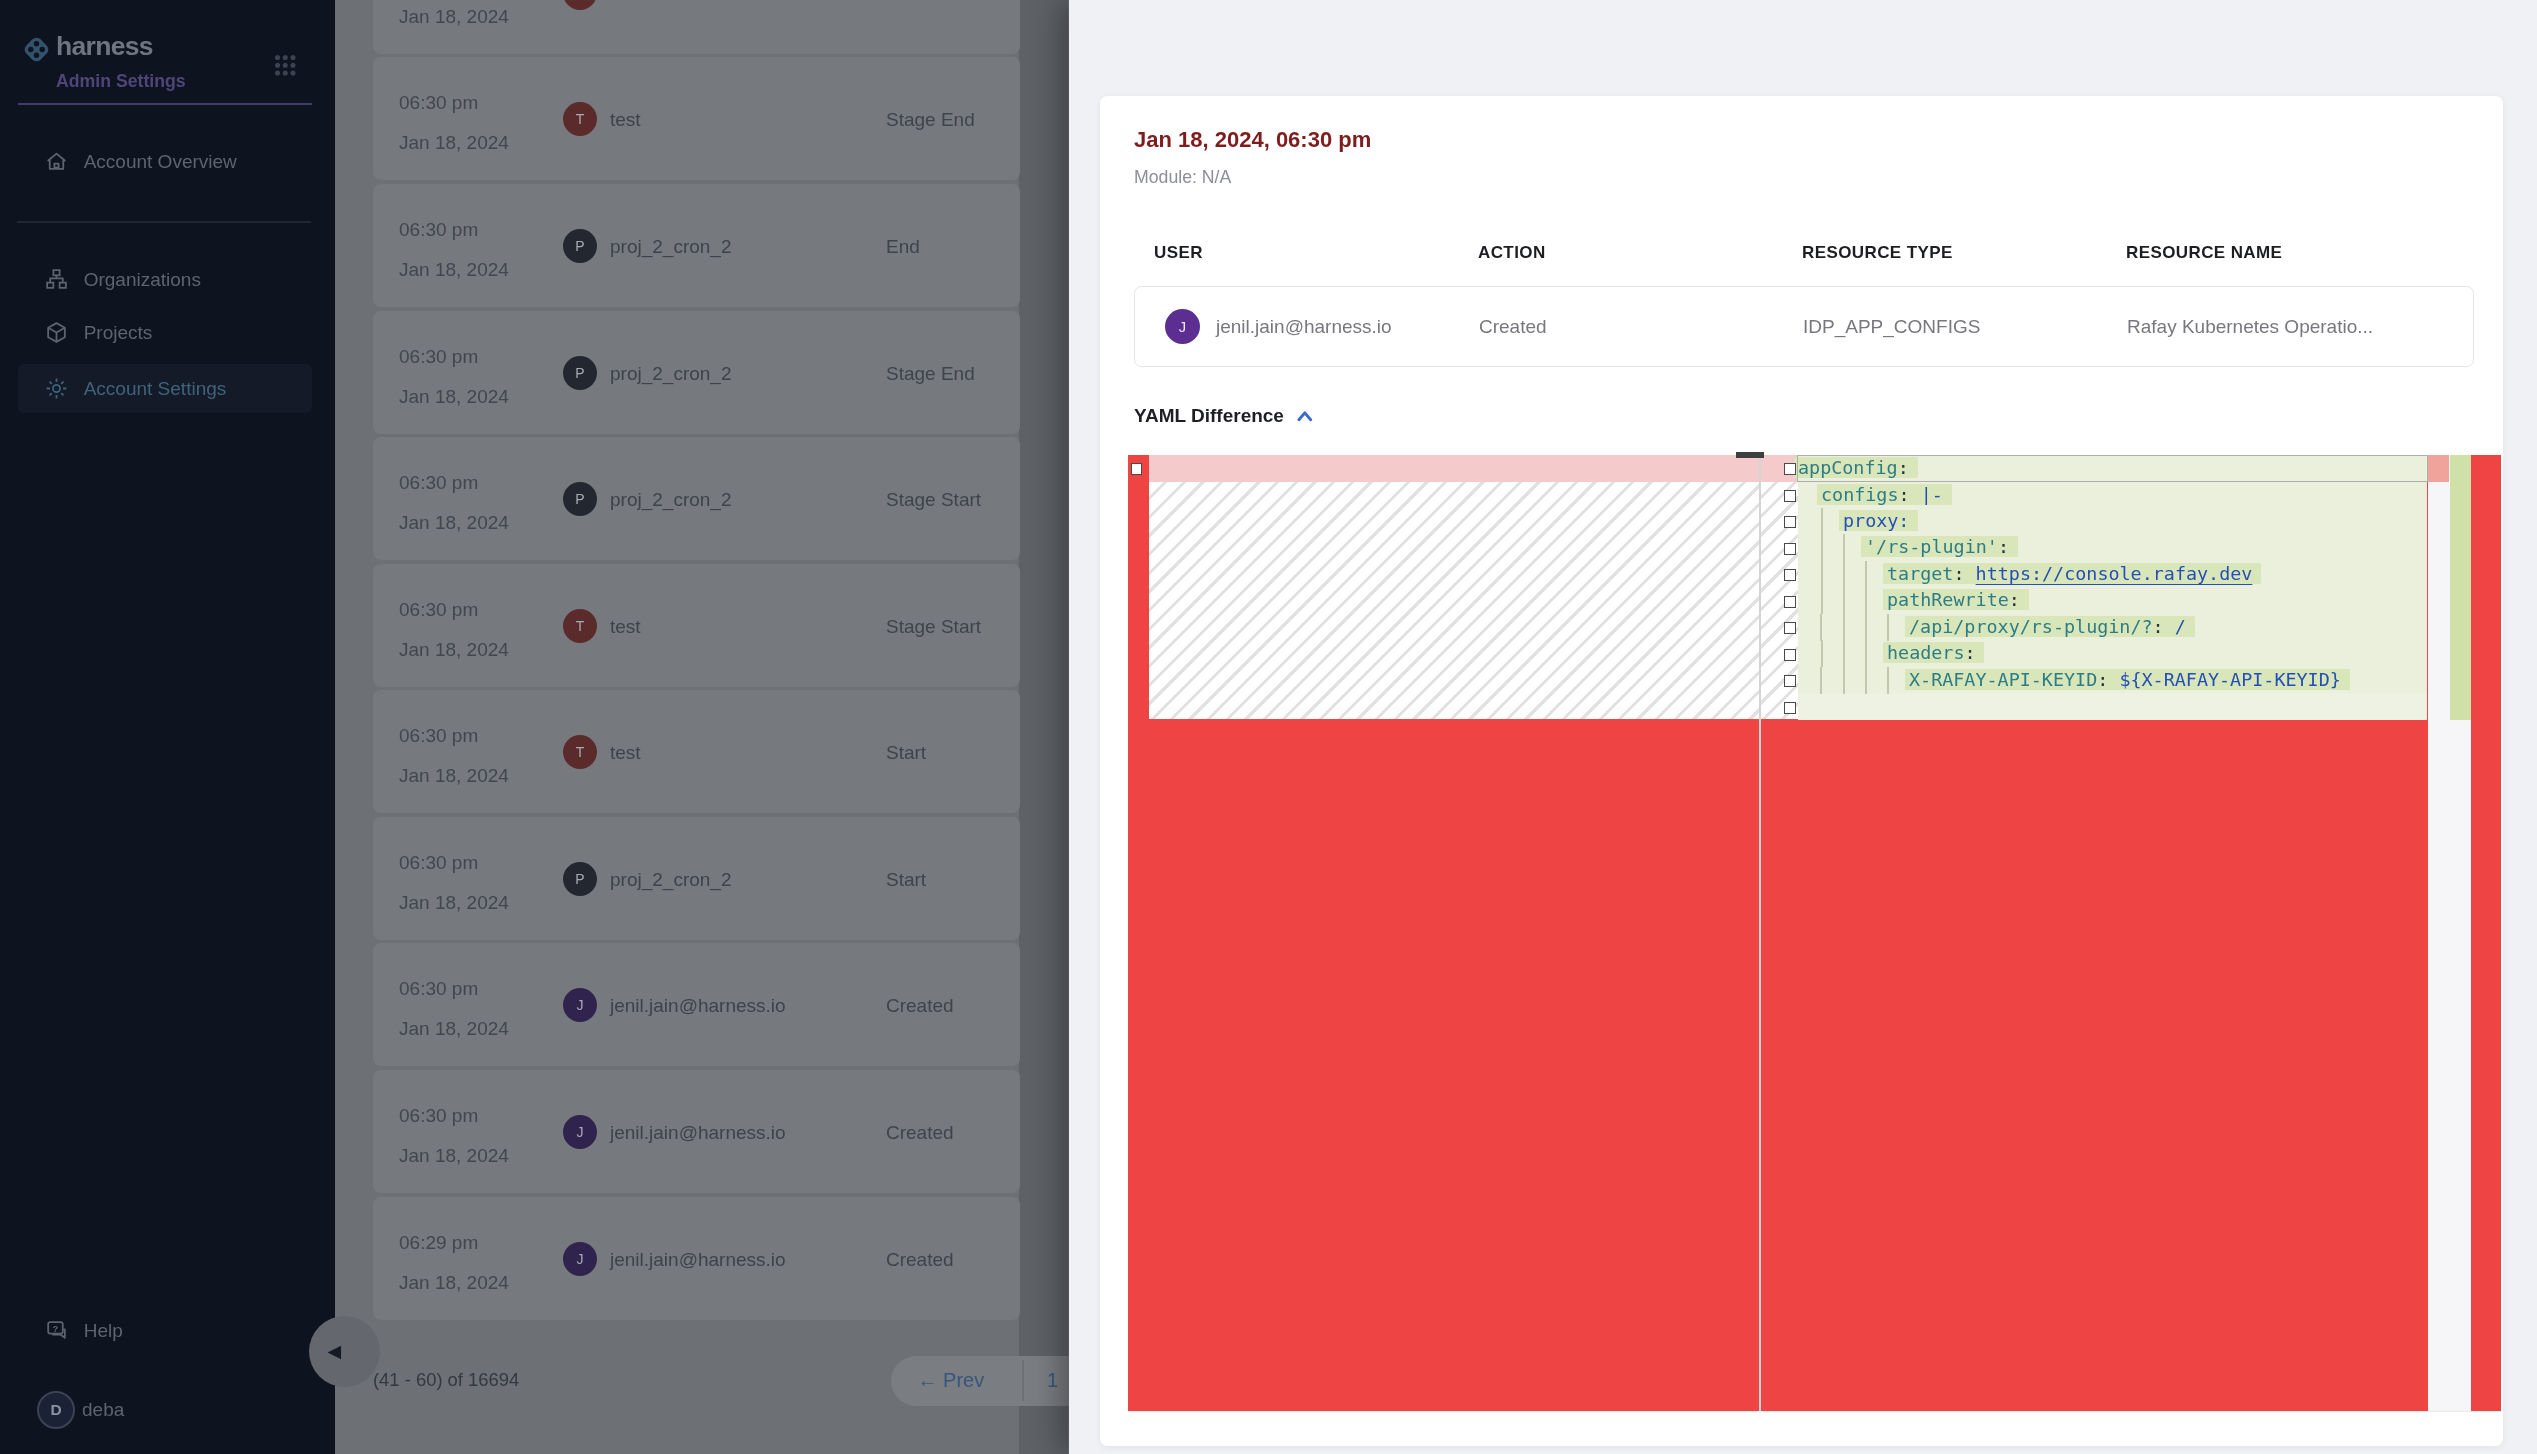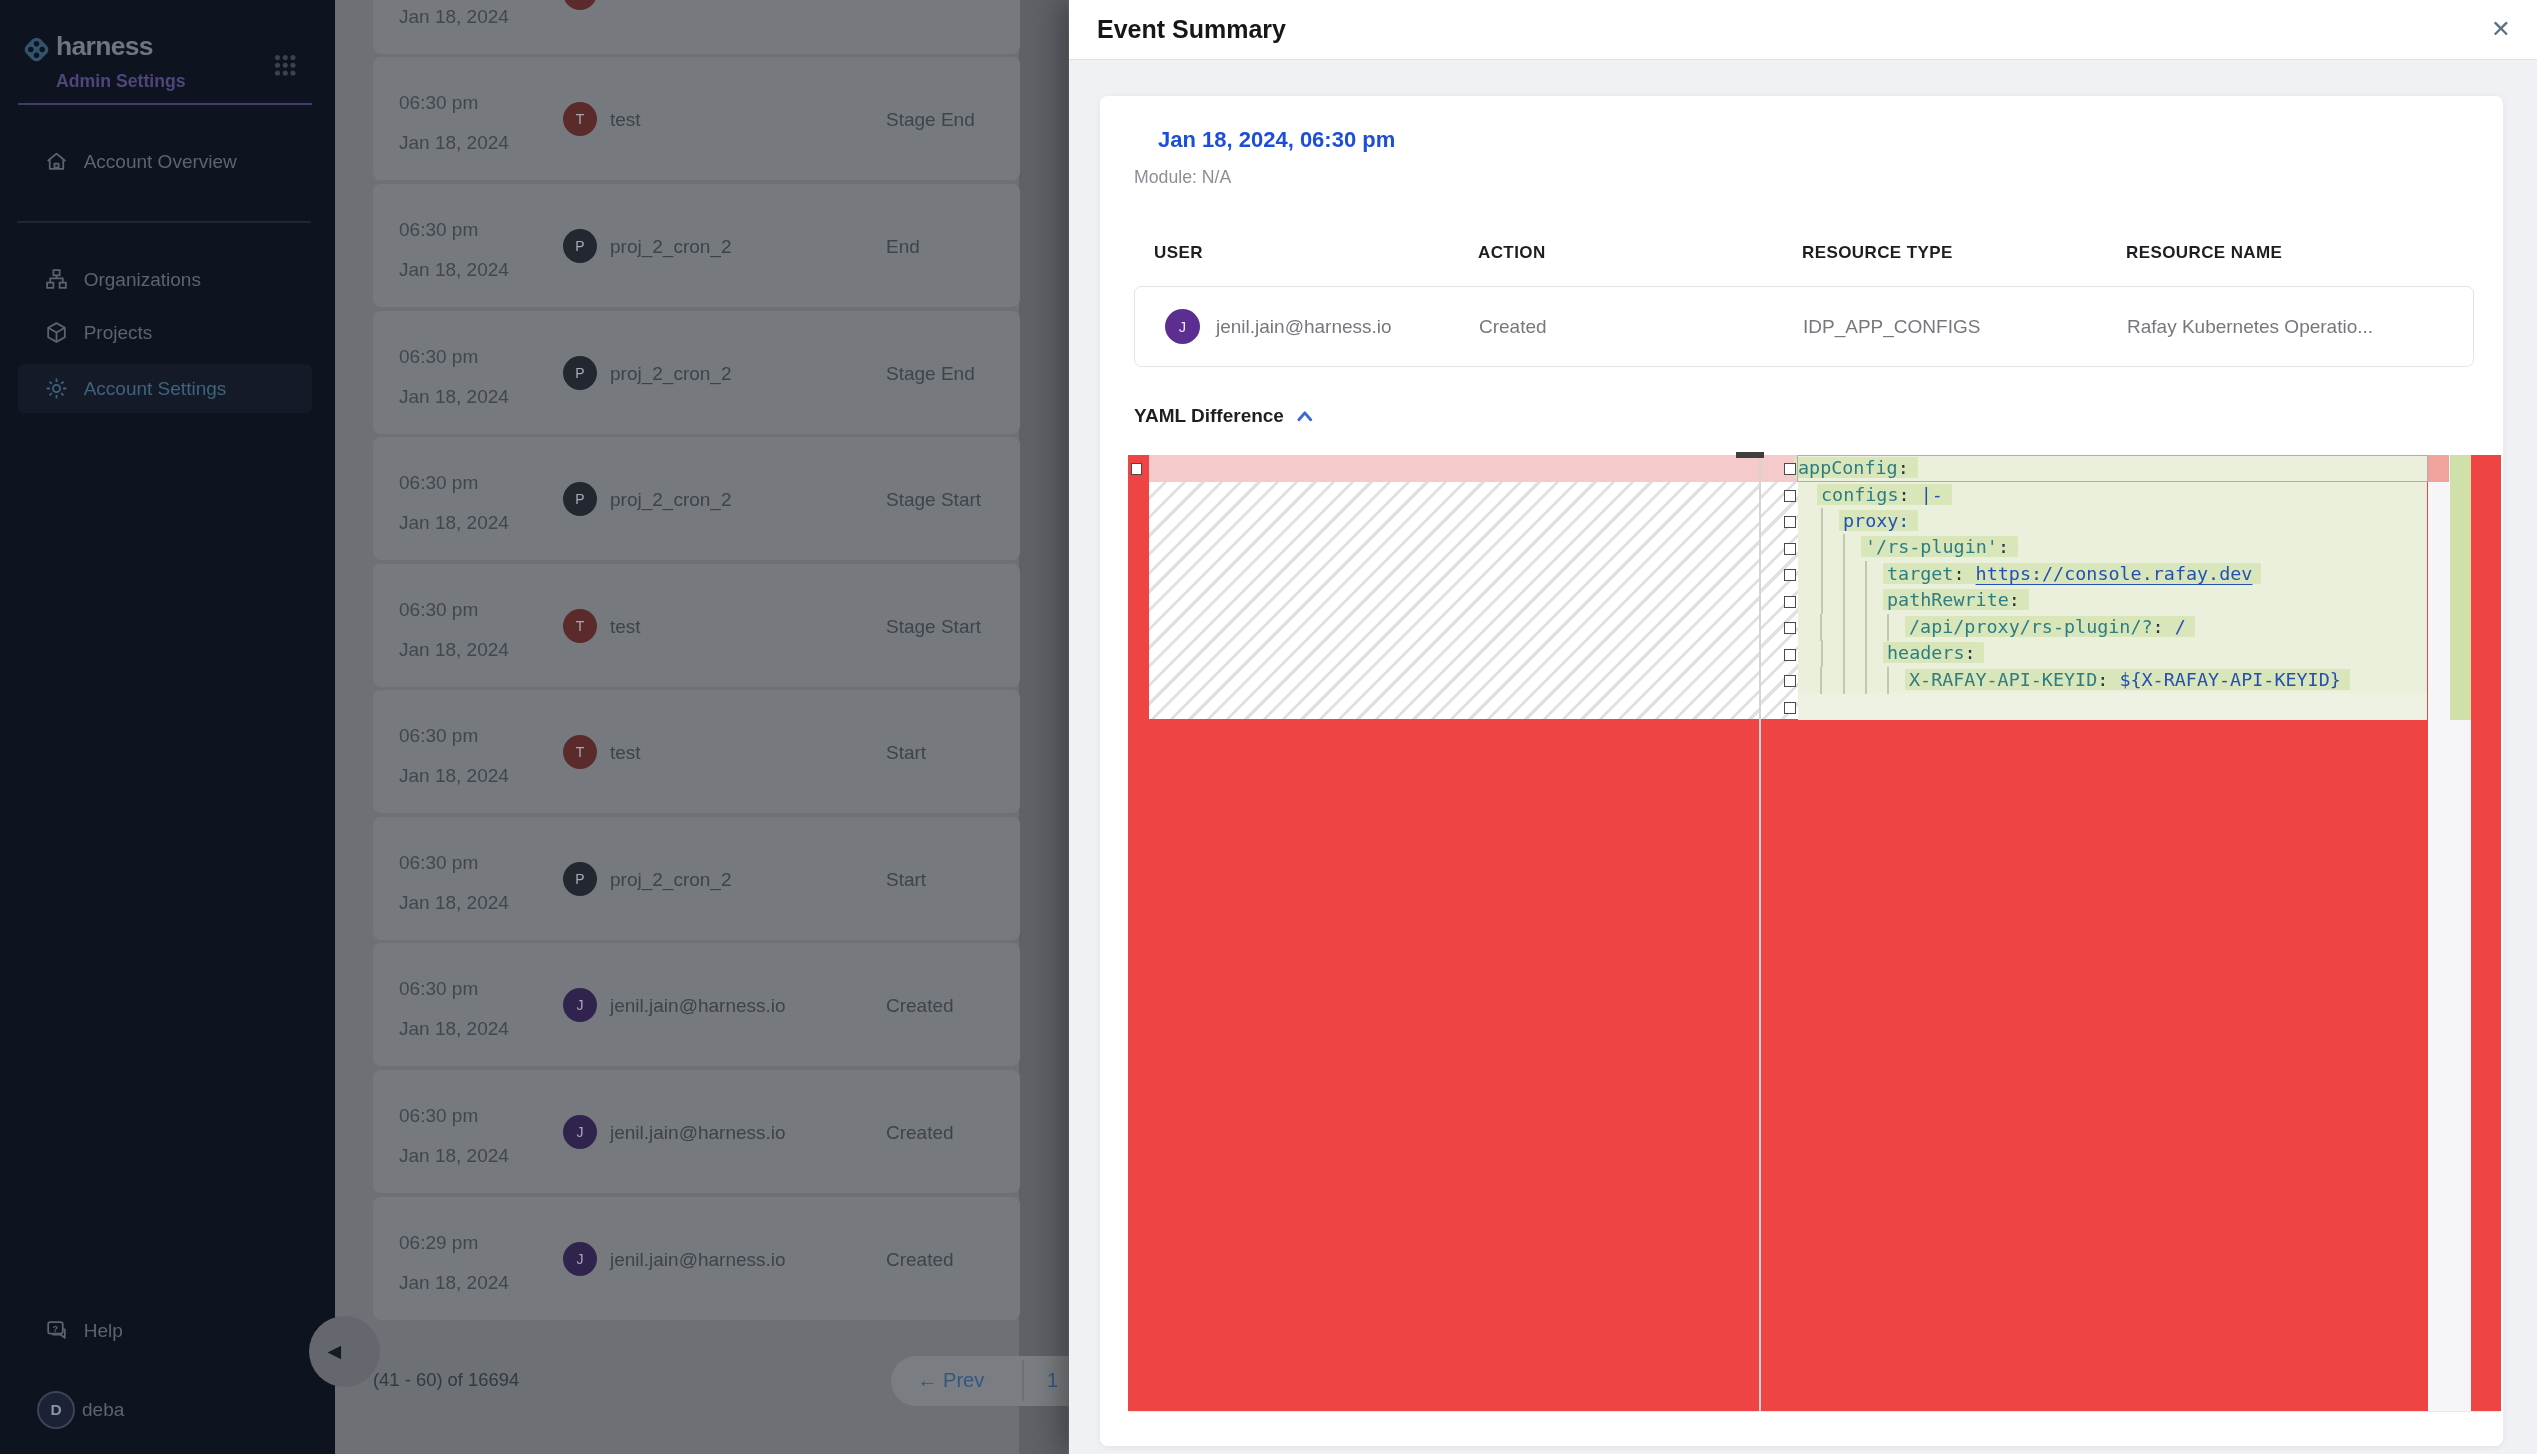--- a/index.html
+++ b/index.html
@@ -46,21 +46,21 @@
   #page-num{position:absolute;left:156px;top:13.2px;font-size:20px;color:#35567f;}
 
   
   #drawer{left:1069px;top:0;width:1469px;height:1454px;background:#f0f1f5;z-index:5;
     box-shadow:-10.3px 0 26.5px rgba(0,0,0,.3);}
   #drawer-header{left:0;top:0;width:1469px;height:59px;background:#fff;border-bottom:1.5px solid #e1e2e6;}
   #drawer-title{left:28px;top:14.7px;font-size:25px;font-weight:bold;color:#15171b;}
   #close-btn{left:1422px;top:14.7px;font-size:23.6px;color:#5e7080;cursor:pointer;}
   #event-card{left:31px;top:96px;width:1403px;height:1350px;background:#fff;border-radius:7.4px;
     box-shadow:0 1.5px 7.4px rgba(20,20,40,.06);}
-  #event-datetime{left:34px;top:31px;font-size:22px;font-weight:bold;color:#1d4ed8;margin-left:24px;}
+  #event-datetime{left:34px;top:31px;font-size:22px;font-weight:bold;color:#7f1d1d;}
   #event-module{left:34px;top:71px;font-size:17.7px;color:#8d8f96;}
   .th{position:absolute;top:147px;font-size:17px;font-weight:bold;color:#1c1e22;letter-spacing:0.4px;}
   .th:nth-child(1){left:54px}.th:nth-child(2){left:378px}.th:nth-child(3){left:702px}.th:nth-child(4){left:1026px}
   #event-row{left:34px;top:190px;width:1338px;height:79px;border:1.5px solid #e3e4e9;border-radius:7.4px;background:#fff;}
   #event-row .ev-avatar{position:absolute;left:30px;top:22px;width:35px;height:35px;border-radius:50%;
     background:#5c2e91;color:#efeafa;font-size:14.7px;display:flex;align-items:center;justify-content:center;}
   .ev-cell{position:absolute;top:29px;font-size:19px;color:#77787e;}
   #yaml-label{left:34px;top:309px;font-size:19px;font-weight:bold;color:#1d1f23;}
   #yaml-chevron{left:193px;top:309px;width:23.6px;height:23.6px;}
 
@@ -239,24 +239,20 @@
       </div>
     <div id="pagination-range" class="abs">(41 - 60) of 16694</div>
     <div id="pager-pill" class="abs">
       <span id="prev-btn">← Prev</span>
       <span id="pager-sep"></span>
       <span id="page-num">1</span>
     </div>
   </main>
 
   <section id="drawer" class="abs">
-    <header id="drawer-header" class="abs">
-      <div id="drawer-title" class="abs">Event Summary</div>
-      <div id="close-btn" class="abs">✕</div>
-    </header>
 
     <div id="event-card" class="abs">
       <div id="event-datetime" class="abs">Jan 18, 2024, 06:30 pm</div>
       <div id="event-module" class="abs">Module: N/A</div>
 
       <div>
         <span class="th">USER</span>
         <span class="th">ACTION</span>
         <span class="th">RESOURCE TYPE</span>
         <span class="th">RESOURCE NAME</span>

